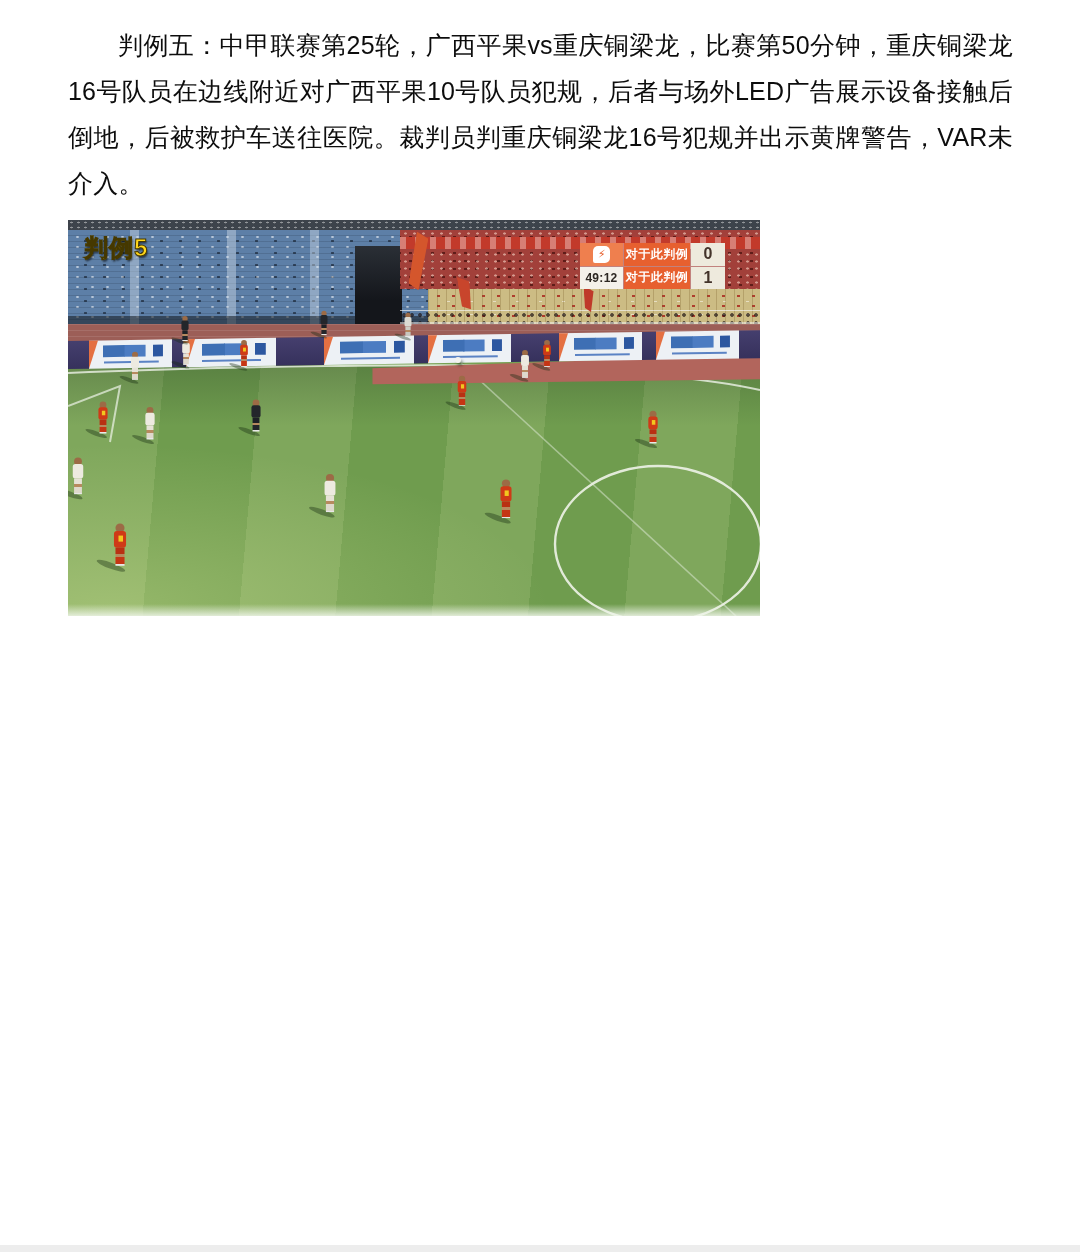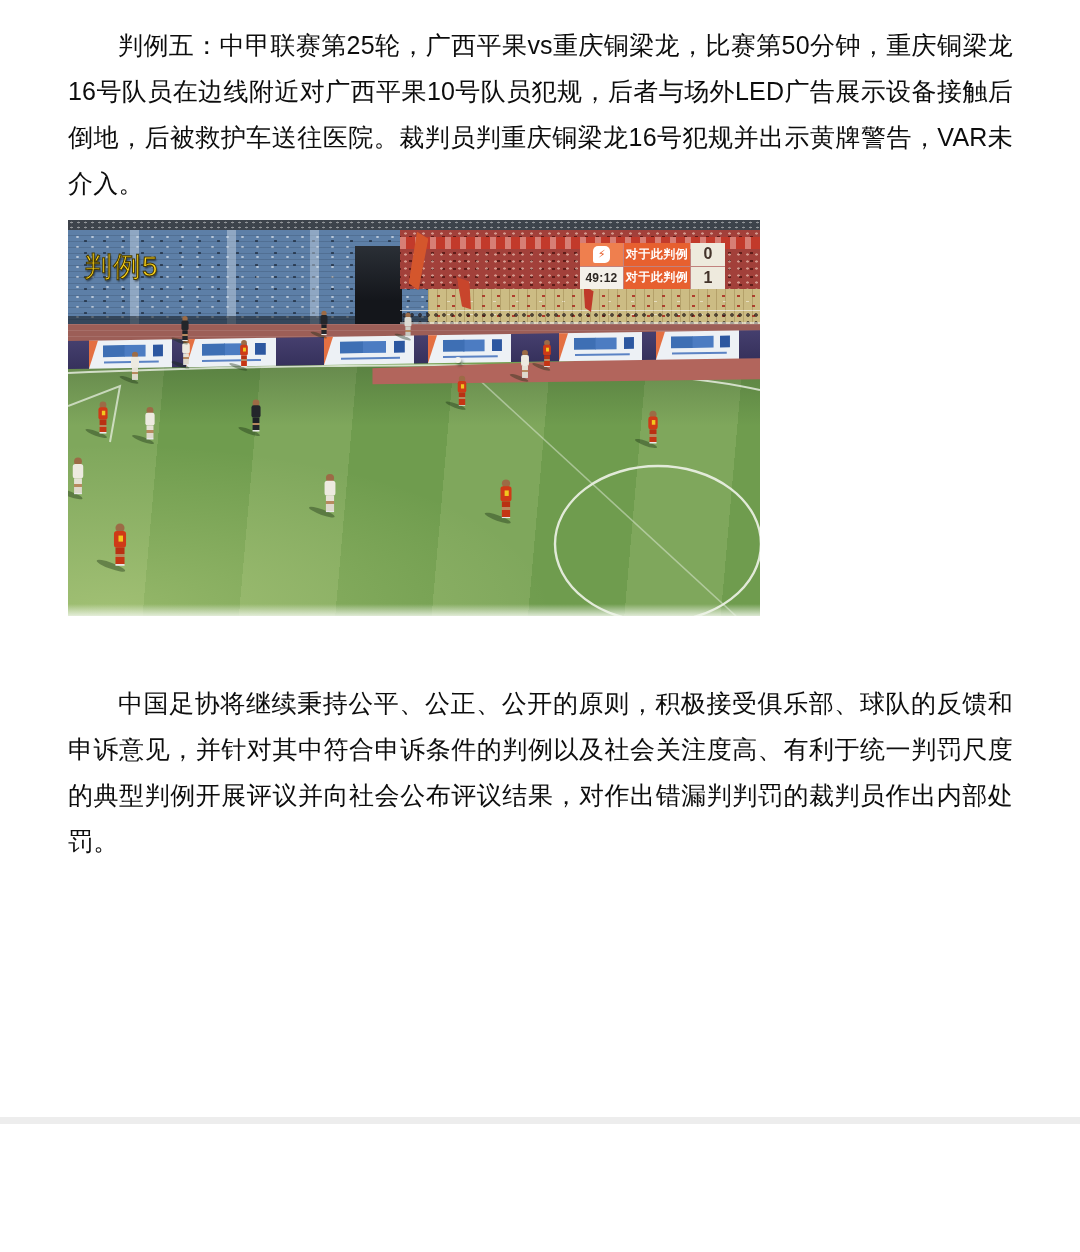--- a/index.html
+++ b/index.html
@@ -1,21 +1,21 @@
 <!DOCTYPE html>
 <html style="--sb-orange: #e7602f; --sb-logo-orange: #ef7f4e; --sb-score-bg: #eeeadd; --sb-time-bg: #f4f1ea; --sb-score-text: #43332a; --kit-red: #cf3a17; --kit-white: #edeae0; --label-yellow: #ffd71c; --grass-light: #7fa75c; --grass-dark: #6f9c4e; --track: #9c5e57; --seats-blue: #5d7fa7; --crowd-red: #a2403a; --seats-yellow: #ccbc84; --board-dark: #453f6e; --board-light: #edf1f5;"><head>
 <meta charset="utf-8">
 <style>
   html,body{margin:0;padding:0;}
   body{
     width:1080px;height:1252px;overflow:hidden;background:#ffffff;
     font-family:"Liberation Sans","DejaVu Sans",sans-serif;
     position:relative;
   }
-  .page{position:relative;width:1080px;height:1124px;}
+  .page{position:relative;width:1080px;height:1252px;}
   .article{padding:22px 67px 0 68px;}
   .article p{
     margin:0;font-size:25px;line-height:46px;color:#0d0d0d;
     text-align:justify;text-indent:2em;letter-spacing:0.2px;
   }
   .article p + p{margin-top:12px;}
 
   
   figure.photo{
     margin:14px 0 0 0;position:relative;width:692px;height:396px;
@@ -185,22 +185,22 @@
     background:var(--sb-score-bg,#eeeadd);color:var(--sb-score-text,#43332a);
     font-size:16px;font-weight:bold;
   }
   .sb-time{
     background:var(--sb-time-bg,#f4f1ea);color:#2d2823;
     font-size:12px;font-weight:bold;letter-spacing:0.3px;
   }
 
   
   .case-label{
-    position:absolute;left:16px;top:28px;z-index:6;
-    font-size:28px;font-weight:400;color:var(--label-yellow,#ffd71c);
+    position:absolute;left:16px;top:12px;z-index:6;
+    font-size:24px;font-weight:700;color:var(--label-yellow,#ffd71c);
     -webkit-text-stroke:1px #453800;
     text-shadow:1px 2px 2px rgba(0,0,0,.6);
     letter-spacing:1px;
   }
 
   .page-bottom-divider{
     position:absolute;left:0;bottom:0;width:100%;height:7px;background:#ededed;
   }
 </style>
 </head>
@@ -353,17 +353,16 @@
         <div class="sb-cell sb-score">0</div>
         <div class="sb-cell sb-time">49:12</div>
         <div class="sb-cell sb-name">对于此判例</div>
         <div class="sb-cell sb-score">1</div>
       </div>
 
       <div class="case-label">判例5</div>
       <div class="bottom-fade"></div>
     </figure>
 
-    <p style="margin-top:64px;">中国足协将继续秉持公平、公正、公开的原则，积极接受俱乐部、球队的反馈和申诉意见，并针对其中符合申诉条件的判例以及社会关注度高、有利于统一判罚尺度的典型判例开展评议并向社会公布评议结果，对作出错漏判判罚的裁判员作出内部处罚。</p>
   </div>
 
   <div class="page-bottom-divider"></div>
 </div>
 
 </body></html>

